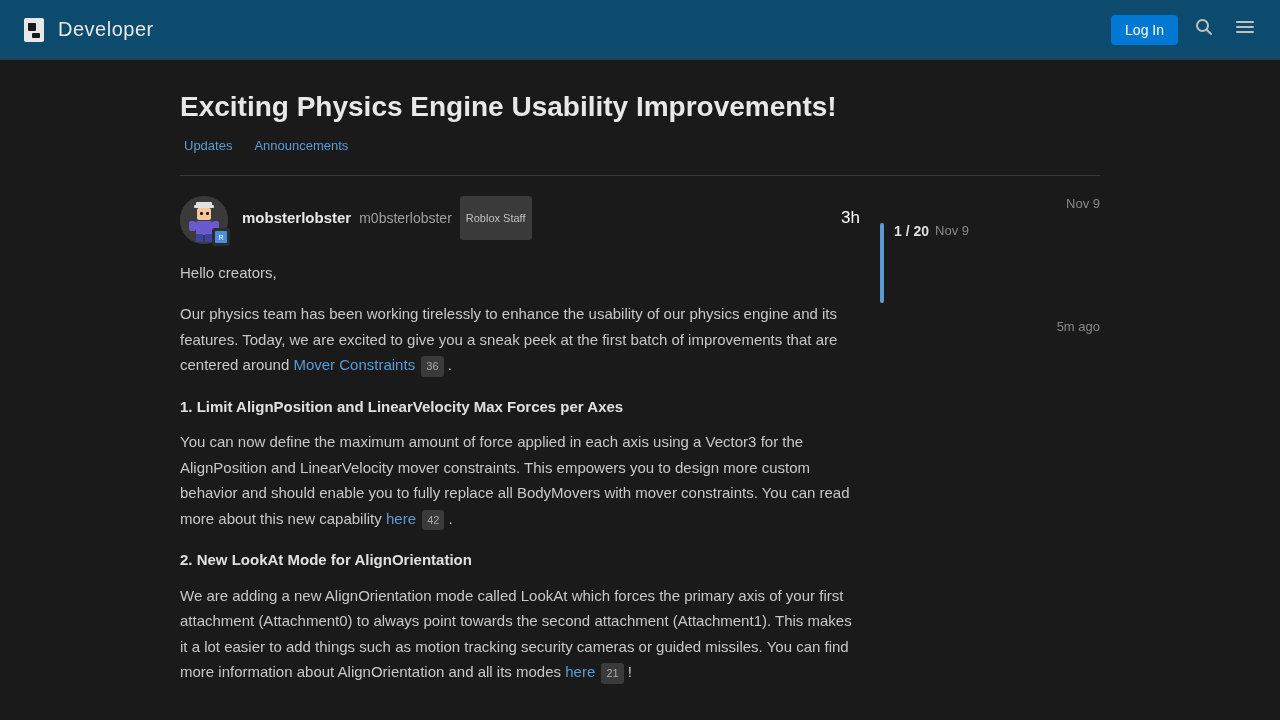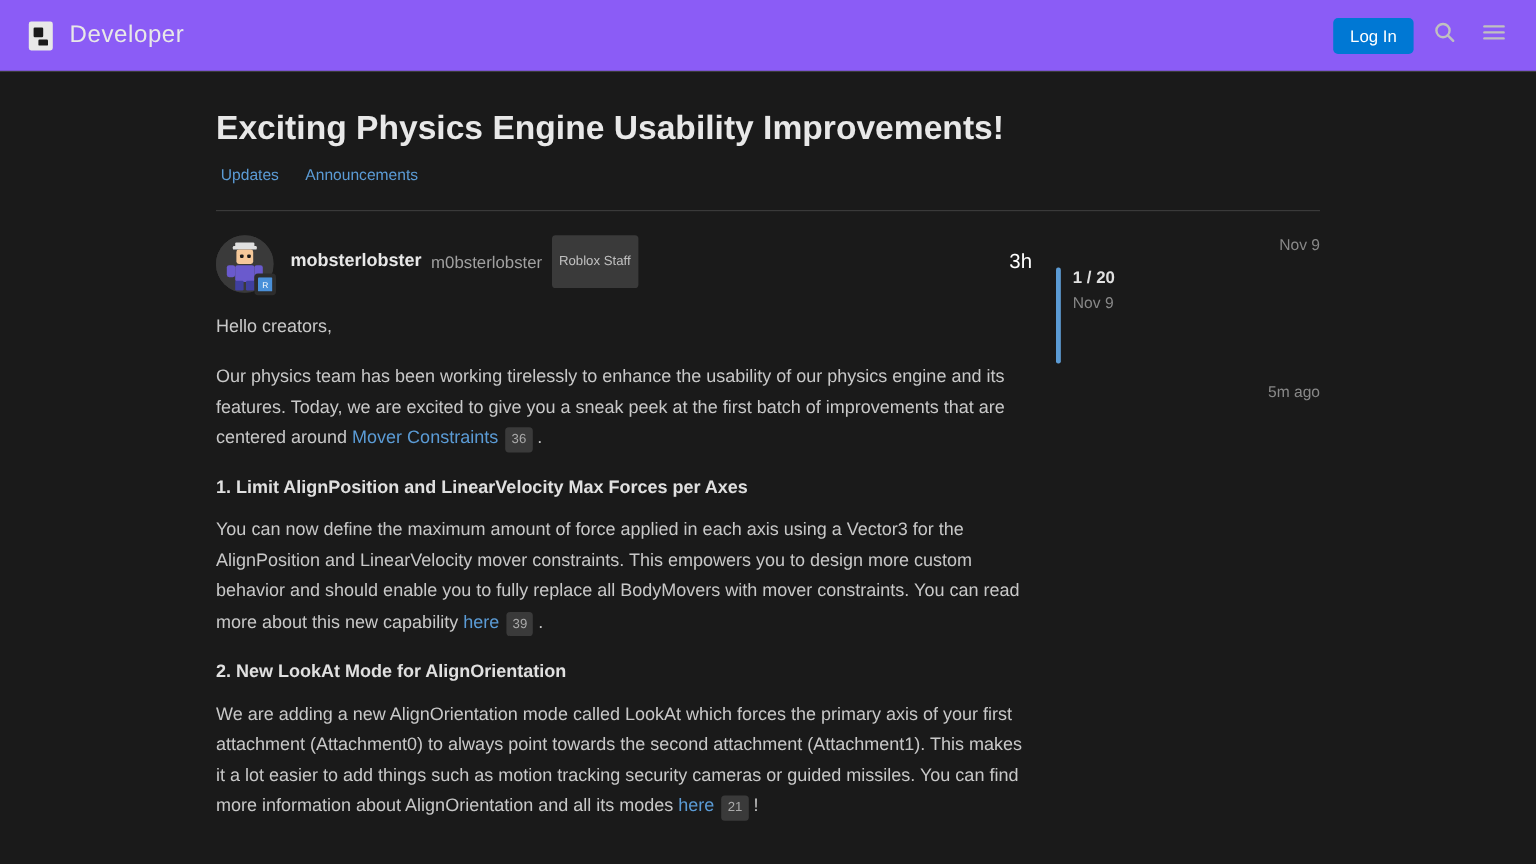--- a/index.html
+++ b/index.html
@@ -6,21 +6,21 @@
     body {
       background: #1a1a1a;
       color: #d4d4d4;
       font-family: -apple-system, BlinkMacSystemFont, 'Segoe UI', sans-serif;
       font-size: 15px;
       min-height: 720px;
     }
 
     
     .header {
-      background: #8b5cf6;
+      background: #0c4a6e;
       height: 60px;
       display: flex;
       align-items: center;
       justify-content: space-between;
       padding: 0 20px;
       border-bottom: 1px solid #3a3a3a;
     }
     .header-left {
       display: flex;
       align-items: center;
@@ -244,21 +244,20 @@
     }
     .progress-bar-fill {
       width: 4px;
       background: #5b9bd5;
       border-radius: 2px;
       height: 100%;
     }
 
     .progress-info {
       display: flex;
-      flex-direction: column;
       gap: 6px;
     }
     .progress-fraction {
       color: #e0e0e0;
       font-size: 14px;
       font-weight: 600;
     }
     .progress-date-sub {
       color: #888;
       font-size: 13px;
@@ -371,21 +370,21 @@
             <span>Our physics team has been working tirelessly to enhance the usability of our physics engine and its features. Today, we are excited to give you a sneak peek at the first batch of improvements that are centered around</span>
             <a class="inline-link">Mover Constraints</a>
             <span class="link-count">36</span>
             <span>.</span>
           </p>
 
           <h3>1. Limit AlignPosition and LinearVelocity Max Forces per Axes</h3>
           <p>
             <span>You can now define the maximum amount of force applied in each axis using a Vector3 for the AlignPosition and LinearVelocity mover constraints. This empowers you to design more custom behavior and should enable you to fully replace all BodyMovers with mover constraints. You can read more about this new capability</span>
             <a class="inline-link">here</a>
-            <span class="link-count">39</span>
+            <span class="link-count">42</span>
             <span>.</span>
           </p>
 
           <h3>2. New LookAt Mode for AlignOrientation</h3>
           <p>
             <span>We are adding a new AlignOrientation mode called LookAt which forces the primary axis of your first attachment (Attachment0) to always point towards the second attachment (Attachment1). This makes it a lot easier to add things such as motion tracking security cameras or guided missiles. You can find more information about AlignOrientation and all its modes</span>
             <a class="inline-link">here</a>
             <span class="link-count">21</span>
             <span>!</span>
           </p>

